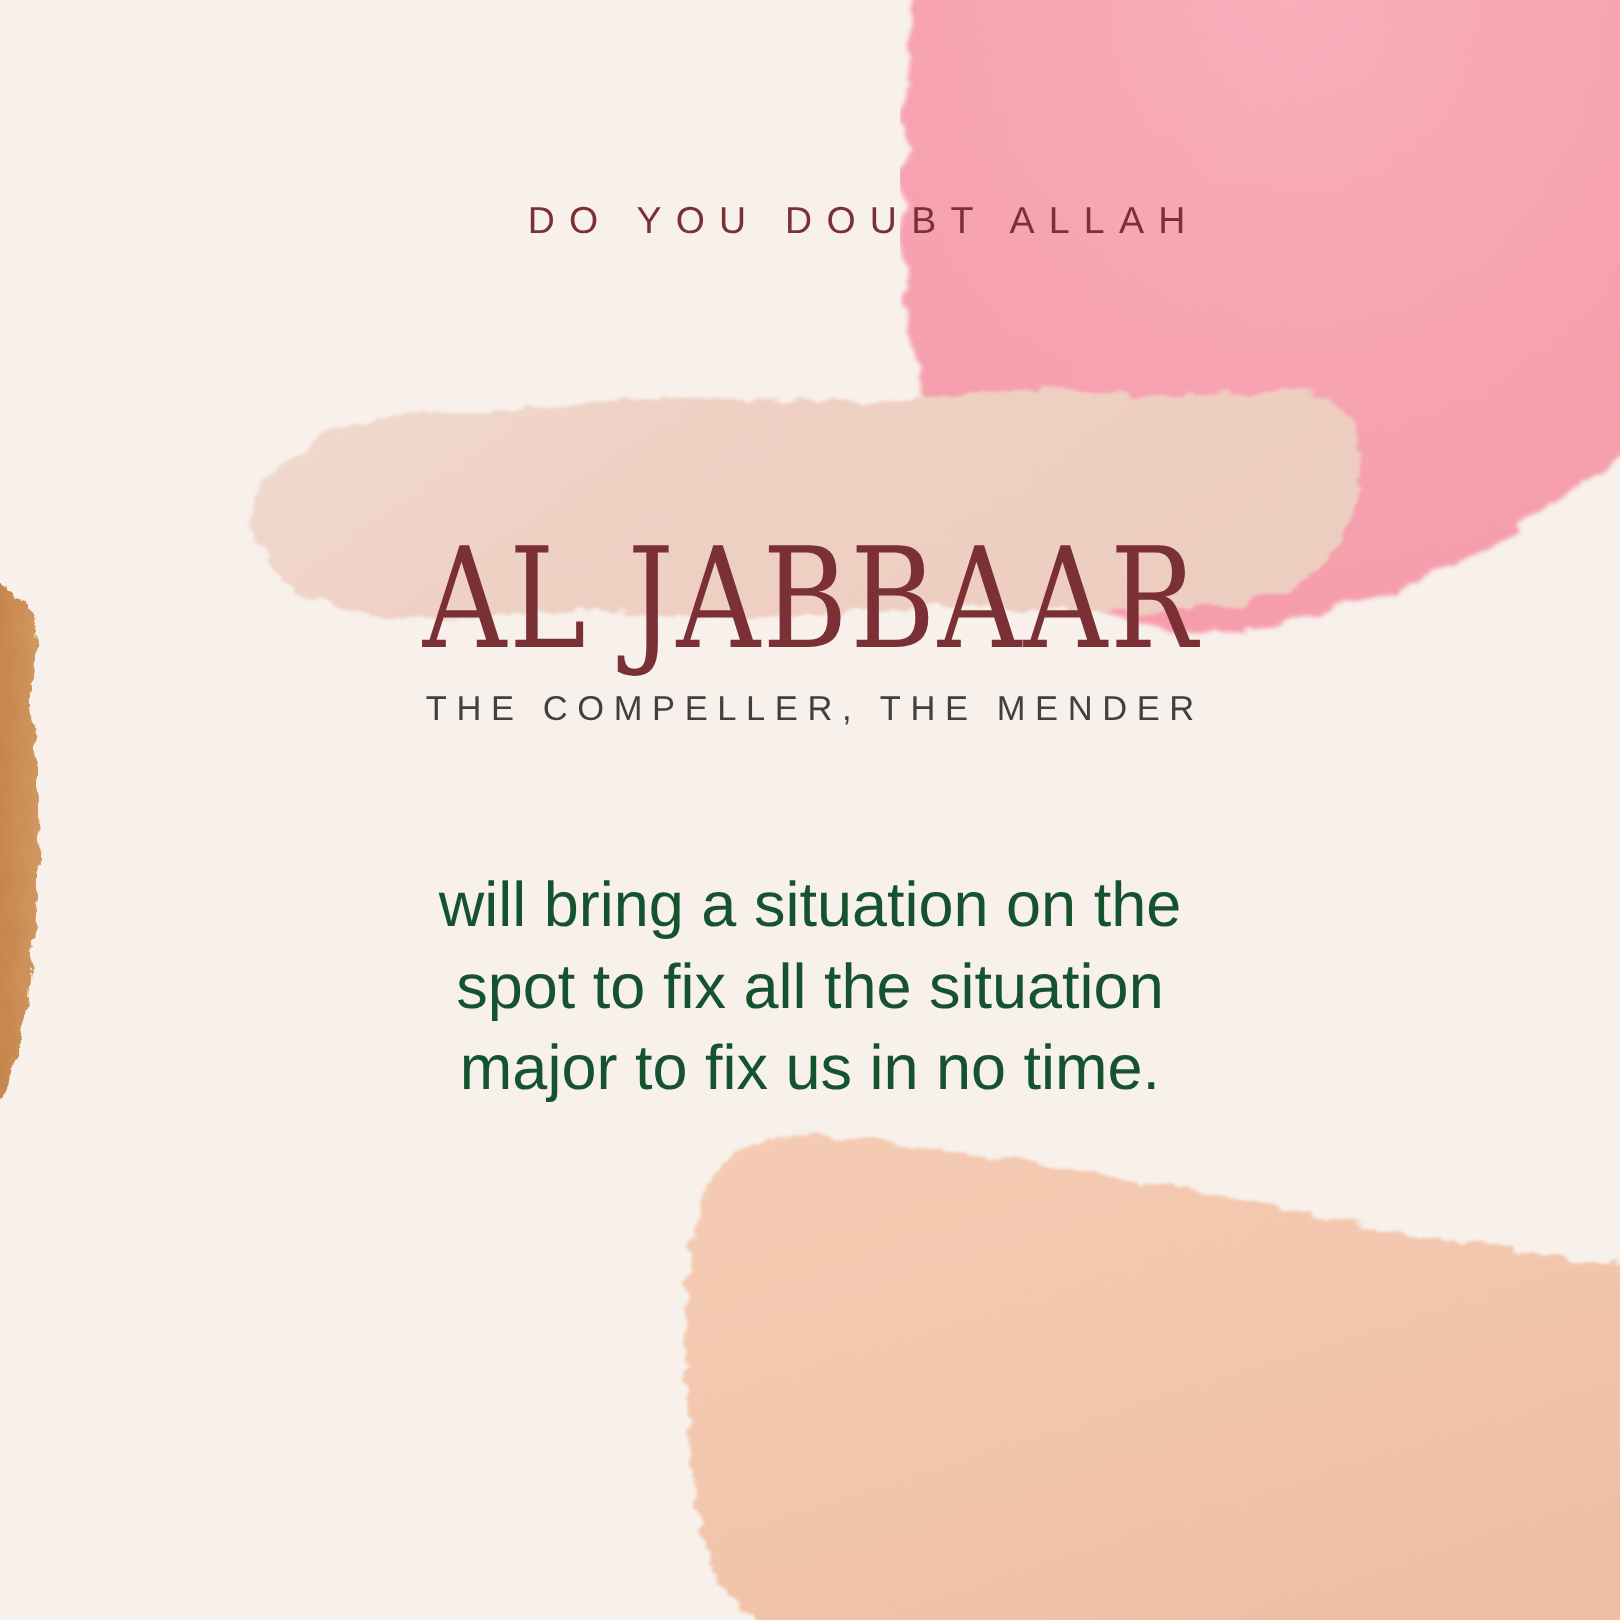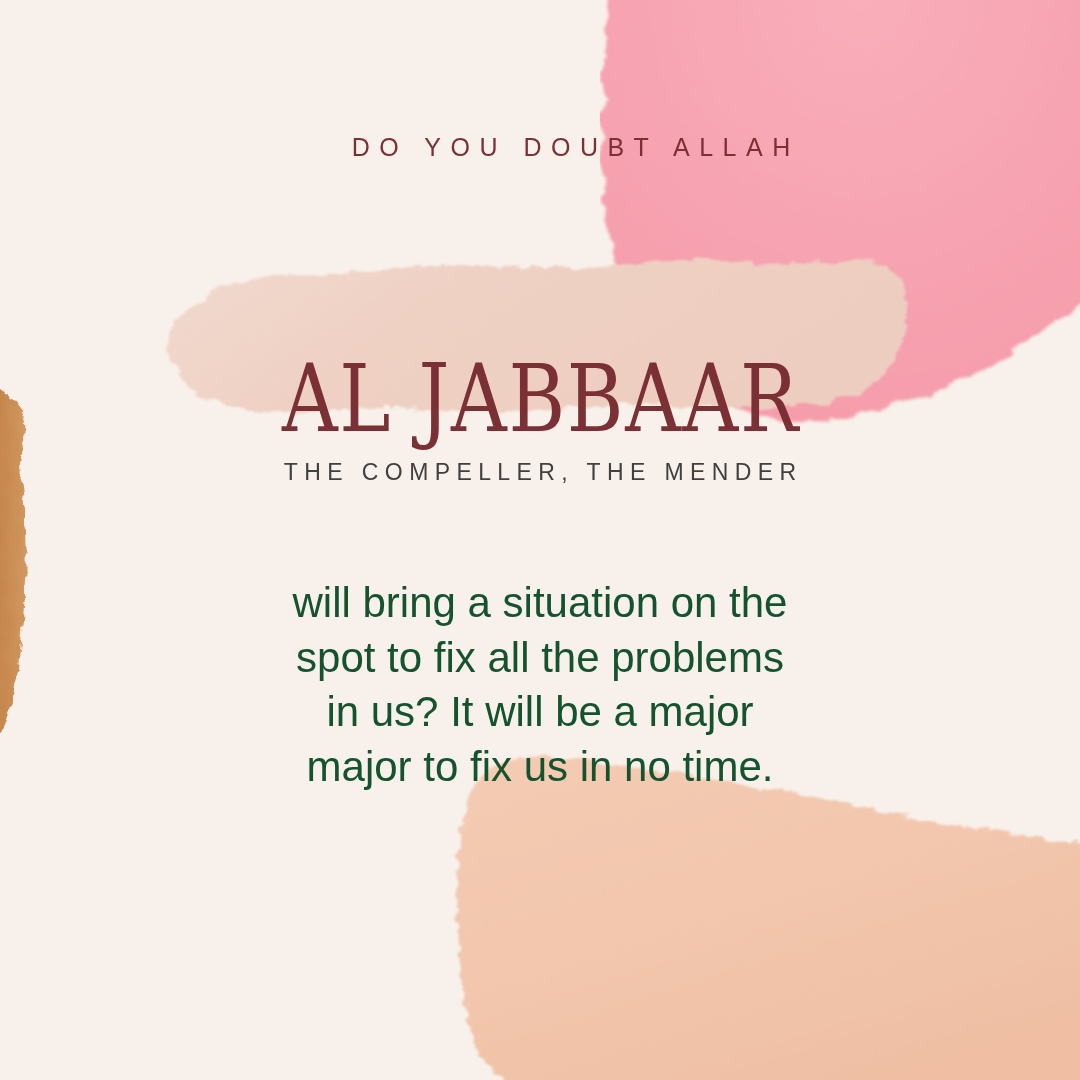--- a/index.html
+++ b/index.html
@@ -256,19 +256,18 @@
   <div id="content">
 
     <div class="eyebrow">DO YOU DOUBT ALLAH</div>
 
     <h1 class="title">AL JABBAAR</h1>
 
     <div class="subtitle">THE COMPELLER, THE MENDER</div>
 
     <div class="body-copy">
       <span class="line">will bring a situation on the</span>
-      <span class="line">spot to fix all the problems</span>
-      <span class="line">in us? It will be a major</span>
+      <span class="line">spot to fix all the situation</span>
       <span class="line">major to fix us in no time.</span>
     </div>
 
   </div>
 </div>
 
 </body></html>

